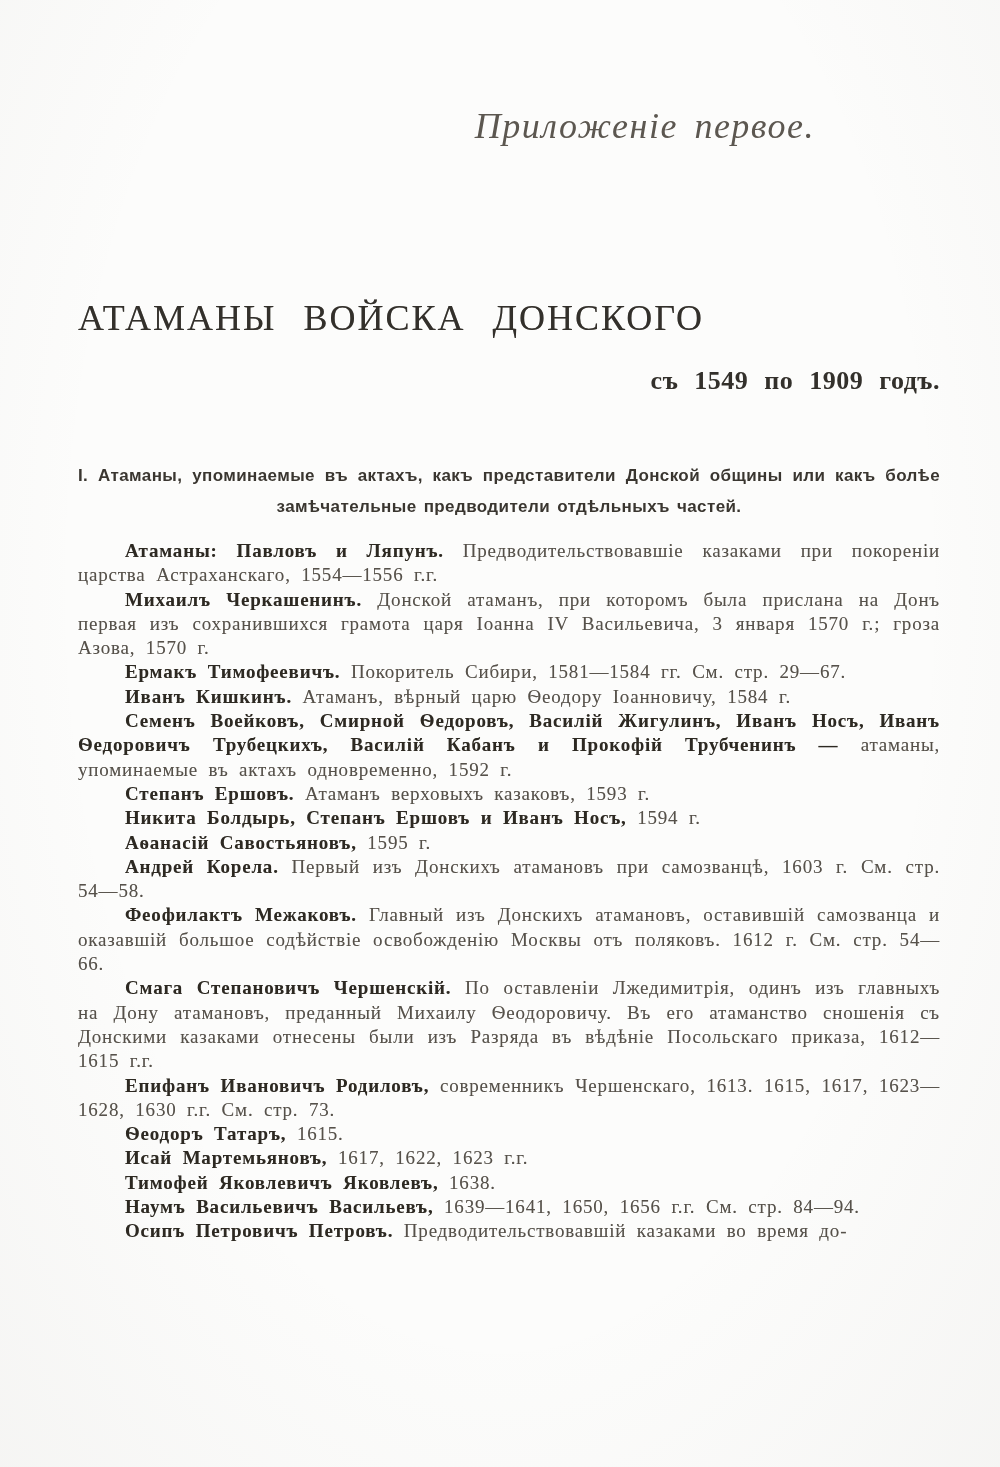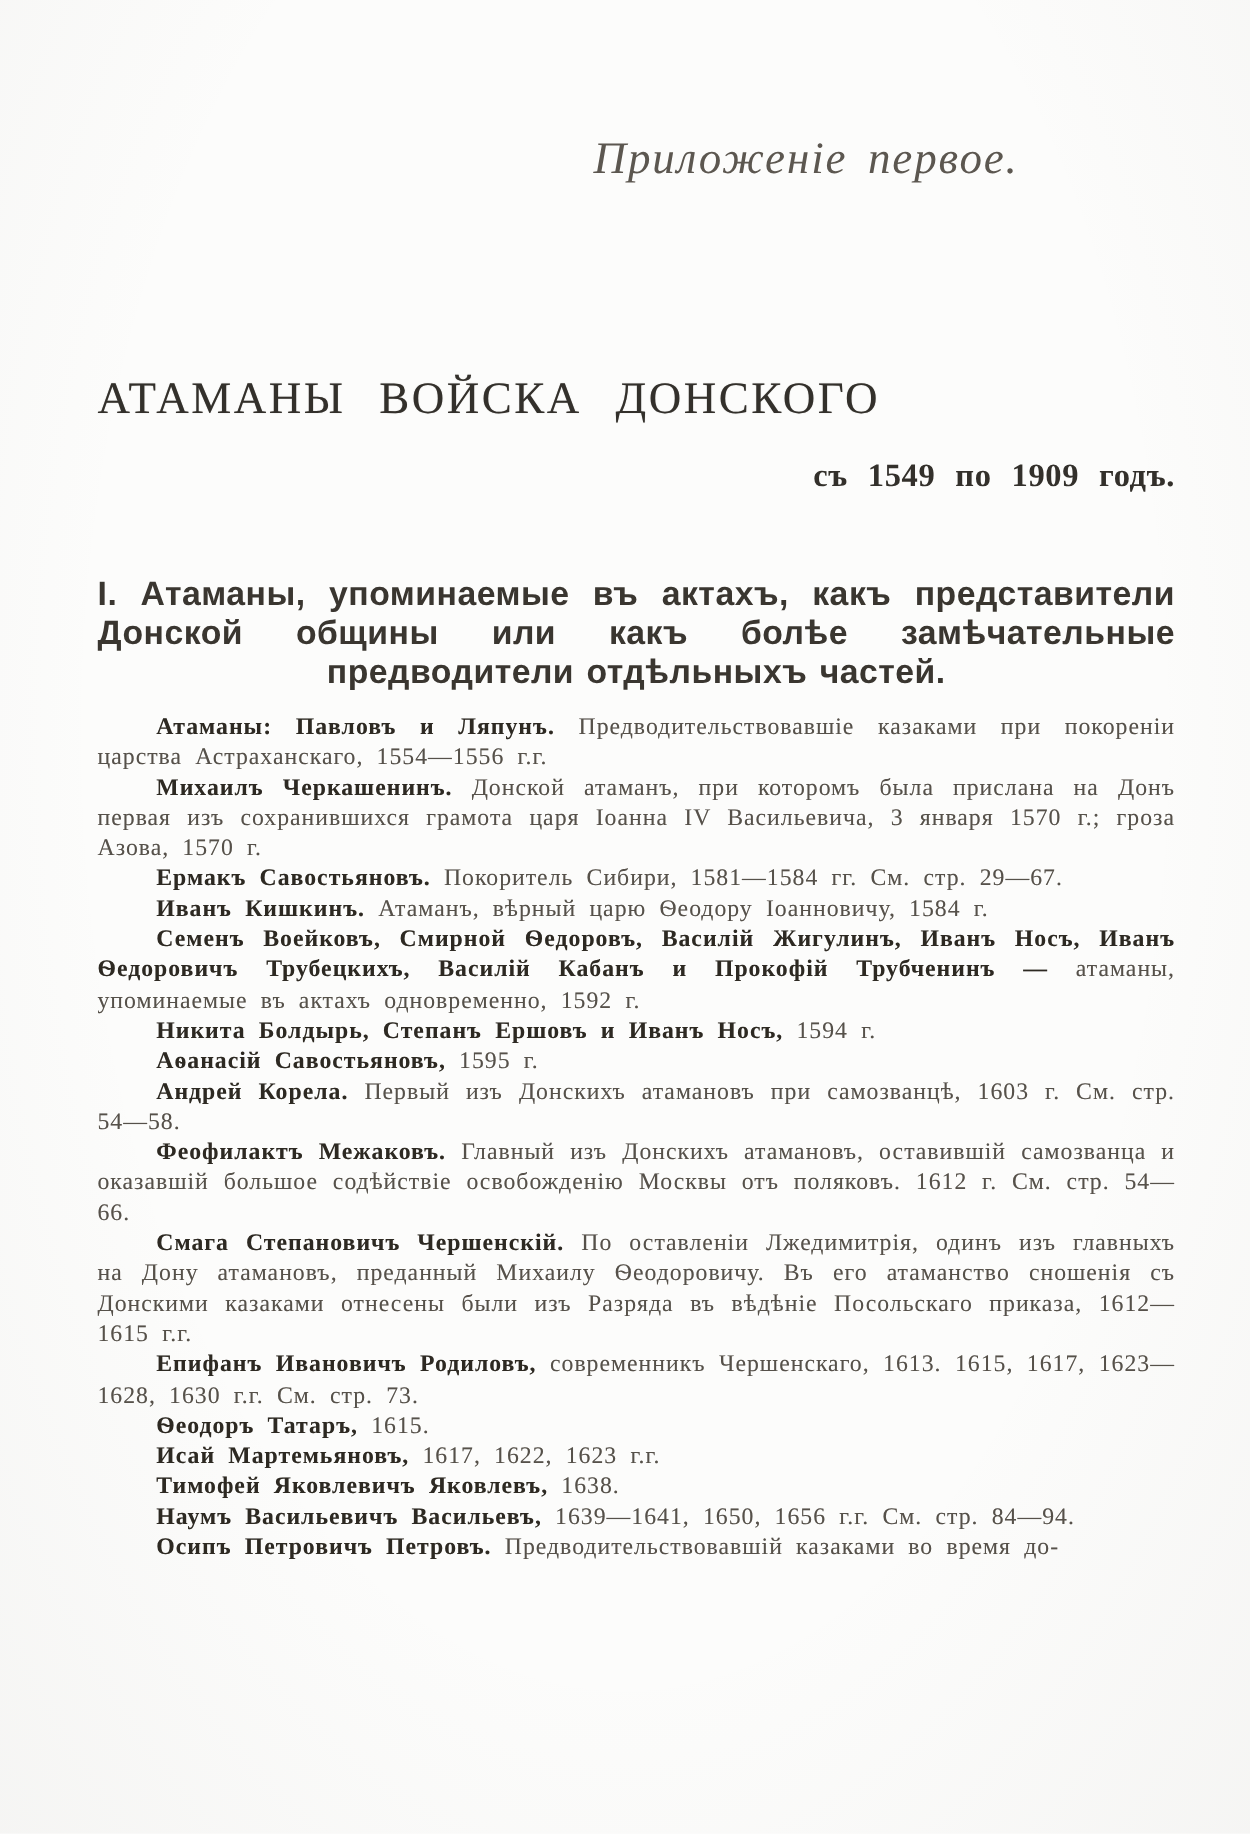--- a/index.html
+++ b/index.html
@@ -46,21 +46,21 @@
     text-align:right;
     font-size:26px;
     font-weight:bold;
     letter-spacing:0.5px;
     word-spacing:9px;
     color:var(--ink_title);
   }
   .section-heading{
     margin:64px 0 0 0;
     font-family:"Liberation Sans","DejaVu Sans",sans-serif;
-    font-size:27px;
+    font-size:17px;
     font-weight:700;
     line-height:31px;
     letter-spacing:0.4px;
     word-spacing:2px;
     text-align:justify;
     text-align-last:center;
     color:var(--ink_heading);
   }
   .entries{
     margin-top:17px;
@@ -90,23 +90,24 @@
 
   <h1 class="main-title">АТАМАНЫ ВОЙСКА ДОНСКОГО</h1>
 
   <h2 class="sub-title">съ 1549 по 1909 годъ.</h2>
 
   <h3 class="section-heading">I. Атаманы, упоминаемые въ актахъ, какъ представители Донской общины или какъ болѣе замѣчательные предводители отдѣльныхъ частей.</h3>
 
   <div class="entries">
     <p class="entry"><span class="nm">Атаманы: Павловъ и Ляпунъ.</span> <span class="ds">Предводительствовавшіе казаками при покореніи царства Астраханскаго, 1554—1556 г.г.</span></p>
     <p class="entry"><span class="nm">Михаилъ Черкашенинъ.</span> <span class="ds">Донской атаманъ, при которомъ была прислана на Донъ первая изъ сохранившихся грамота царя Іоанна IV Васильевича, 3 января 1570 г.; гроза Азова, 1570 г.</span></p>
-    <p class="entry"><span class="nm">Ермакъ Савостьяновъ.</span> <span class="ds">Покоритель Сибири, 1581—1584 гг. См. стр. 29—67.</span></p>
+    <p class="entry"><span class="nm">Ермакъ Тимофеевичъ.</span> <span class="ds">Покоритель Сибири, 1581—1584 гг. См. стр. 29—67.</span></p>
     <p class="entry"><span class="nm">Иванъ Кишкинъ.</span> <span class="ds">Атаманъ, вѣрный царю Ѳеодору Іоанновичу, 1584 г.</span></p>
     <p class="entry"><span class="nm">Семенъ Воейковъ, Смирной Ѳедоровъ, Василій Жигулинъ, Иванъ Носъ, Иванъ Ѳедоровичъ Трубецкихъ, Василій Кабанъ и Прокофій Трубченинъ —</span> <span class="ds">атаманы, упоминаемые въ актахъ одновременно, 1592 г.</span></p>
+    <p class="entry"><span class="nm">Степанъ Ершовъ.</span> <span class="ds">Атаманъ верховыхъ казаковъ, 1593 г.</span></p>
     <p class="entry"><span class="nm">Никита Болдырь, Степанъ Ершовъ и Иванъ Носъ,</span> <span class="ds">1594 г.</span></p>
     <p class="entry"><span class="nm">Аѳанасій Савостьяновъ,</span> <span class="ds">1595 г.</span></p>
     <p class="entry"><span class="nm">Андрей Корела.</span> <span class="ds">Первый изъ Донскихъ атамановъ при самозванцѣ, 1603 г. См. стр. 54—58.</span></p>
     <p class="entry"><span class="nm">Феофилактъ Межаковъ.</span> <span class="ds">Главный изъ Донскихъ атамановъ, оставившій самозванца и оказавшій большое содѣйствіе освобожденію Москвы отъ поляковъ. 1612 г. См. стр. 54—66.</span></p>
     <p class="entry"><span class="nm">Смага Степановичъ Чершенскій.</span> <span class="ds">По оставленіи Лжедимитрія, одинъ изъ главныхъ на Дону атамановъ, преданный Михаилу Ѳеодоровичу. Въ его атаманство сношенія съ Донскими казаками отнесены были изъ Разряда въ вѣдѣніе Посольскаго приказа, 1612—1615 г.г.</span></p>
     <p class="entry"><span class="nm">Епифанъ Ивановичъ Родиловъ,</span> <span class="ds">современникъ Чершенскаго, 1613. 1615, 1617, 1623—1628, 1630 г.г. См. стр. 73.</span></p>
     <p class="entry"><span class="nm">Ѳеодоръ Татаръ,</span> <span class="ds">1615.</span></p>
     <p class="entry"><span class="nm">Исай Мартемьяновъ,</span> <span class="ds">1617, 1622, 1623 г.г.</span></p>
     <p class="entry"><span class="nm">Тимофей Яковлевичъ Яковлевъ,</span> <span class="ds">1638.</span></p>
     <p class="entry"><span class="nm">Наумъ Васильевичъ Васильевъ,</span> <span class="ds">1639—1641, 1650, 1656 г.г. См. стр. 84—94.</span></p>

